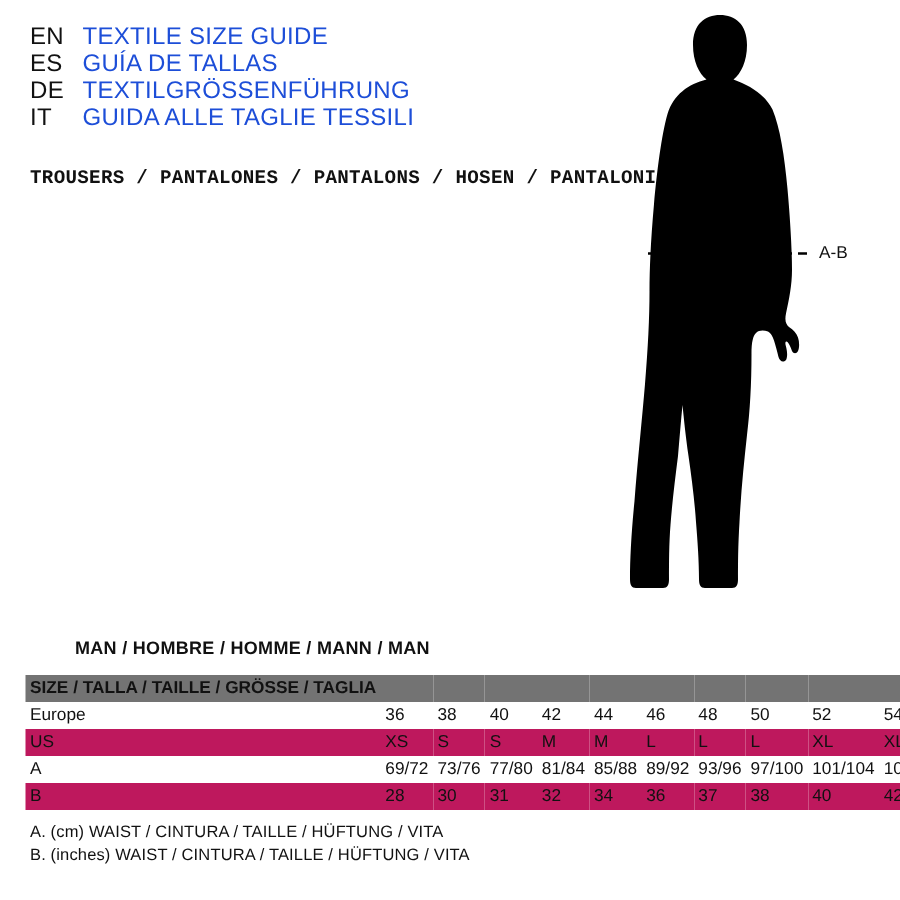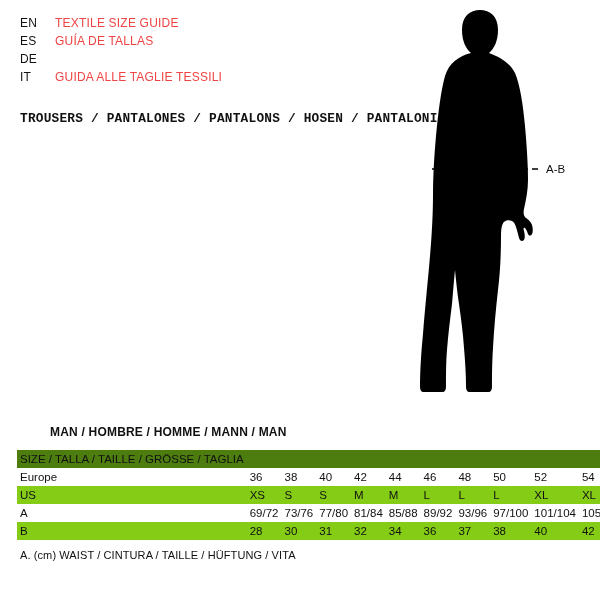--- a/index.html
+++ b/index.html
@@ -27,30 +27,30 @@
   .lang-block {
     position: absolute;
     left: 20px;
     top: 16px;
     width: 380px;
   }
   .lang-row {
     display: flex;
     align-items: flex-start;
     height: 18px;
-    font-size: 12px;
+    font-size: 16px;
     letter-spacing: 0.2px;
   }
   .lang-code {
     width: 35px;
     flex: 0 0 35px;
     color: #111;
   }
   .lang-text {
-    color: #ef4444;
+    color: #1d4ed8;
   }
 
   .trousers-title {
     position: absolute;
     left: 20px;
     top: 111px;
     font-size: 12.8px;
     font-weight: bold;
     letter-spacing: 0.2px;
     color: #111;
@@ -99,25 +99,25 @@
     color: #111;
   }
   table.size-table td, table.size-table th {
     text-align: left;
     padding: 2px 3px 2px 3px;
     font-weight: normal;
     line-height: 14px;
     white-space: nowrap;
   }
   table.size-table tr.head td {
-    background: #4d7c0f;
-    font-weight: normal;
+    background: #737373;
+    font-weight: bold;
   }
   table.size-table tr.shaded td {
-    background: #84cc16;
+    background: #be185d;
   }
   table.size-table td.label-col {
     width: 86px;
   }
   table.size-table td.val {
     width: 42px;
   }
 
   .footnotes {
     position: absolute;
@@ -140,20 +140,21 @@
     <div class="lang-row">
       <span class="lang-code">EN</span>
       <span class="lang-text">TEXTILE SIZE GUIDE</span>
     </div>
     <div class="lang-row">
       <span class="lang-code">ES</span>
       <span class="lang-text">GUÍA DE TALLAS</span>
     </div>
     <div class="lang-row">
       <span class="lang-code">DE</span>
+      <span class="lang-text">TEXTILGRÖSSENFÜHRUNG</span>
     </div>
     <div class="lang-row">
       <span class="lang-code">IT</span>
       <span class="lang-text">GUIDA ALLE TAGLIE TESSILI</span>
     </div>
   </div>
 
   <div class="trousers-title">TROUSERS / PANTALONES / PANTALONS / HOSEN / PANTALONI</div>
 
   <div class="figure-wrap">
@@ -280,15 +281,16 @@
         <td class="val">38</td>
         <td class="val">40</td>
         <td class="val">42</td>
 
       </tr>
     </tbody>
   </table>
 
   <div class="footnotes">
     <div>A. (cm) WAIST / CINTURA / TAILLE / HÜFTUNG / VITA</div>
+    <div>B. (inches) WAIST / CINTURA / TAILLE / HÜFTUNG / VITA</div>
   </div>
 
 </div>
 
 </body></html>

